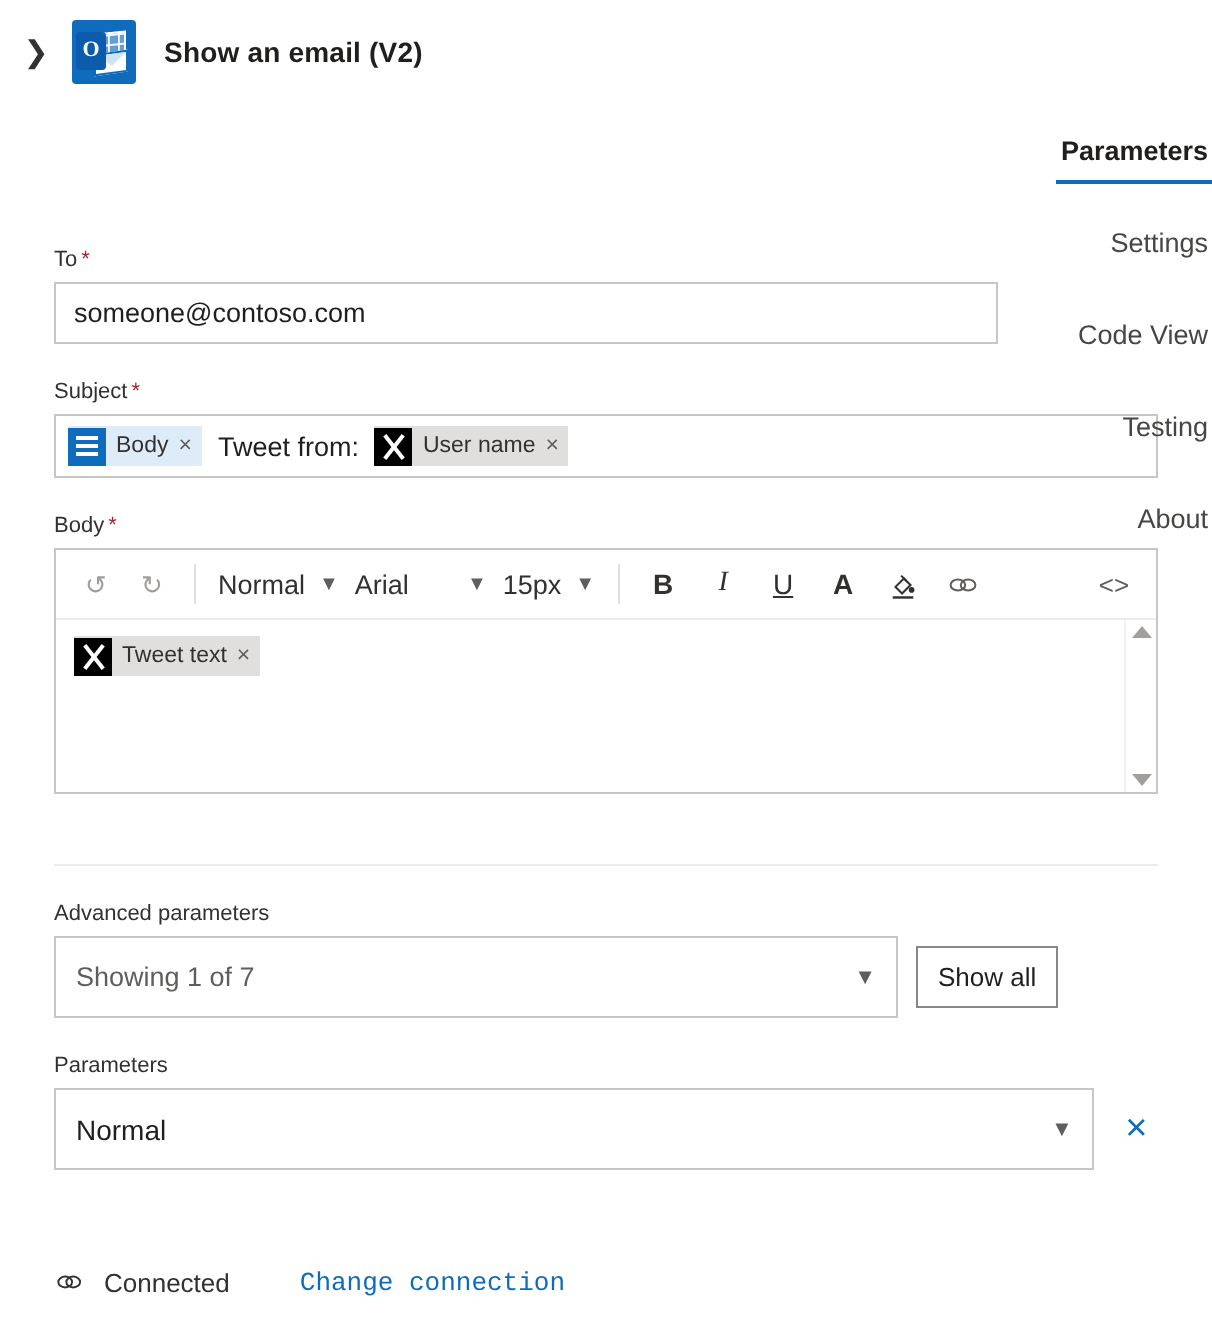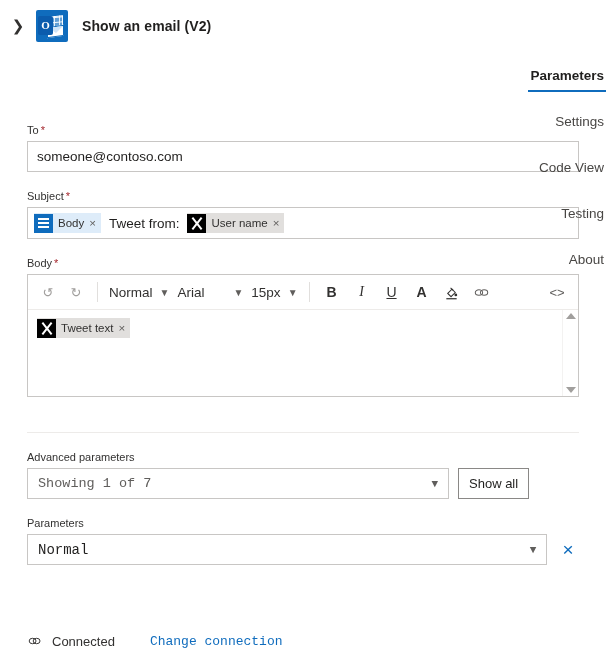--- a/index.html
+++ b/index.html
@@ -127,21 +127,21 @@
   .form { padding: 0 27px; }
   .field { margin-top: 18px; }
   .field-label {
     font-size: 11px;
     color: #323130;
     margin-bottom: 5px;
   }
   .req { color: #a4262c; margin-left: 2px; }
 
   .text-input {
-    width: 552px;
+    width: 472px;
     height: 31px;
     border: 1px solid #c8c6c4;
     background: #fff;
     display: flex;
     align-items: center;
     padding: 0 9px;
     font-size: 13.5px;
     color: #201f1e;
   }
 
@@ -299,30 +299,29 @@
     margin: 35px 27px 0 27px;
   }
 
   
   .adv-row {
     display: flex;
     align-items: center;
     gap: 9px;
   }
   .select-box {
-    height: 31px;
+    height: 41px;
     border: 1px solid #c8c6c4;
     background: #fff;
     display: flex;
     align-items: center;
     padding: 0 10px;
     font-size: 13.5px;
     color: #605e5c;
     cursor: pointer;
-    font-family: Liberation Mono, monospace;
   }
   .select-box .val { flex: 1 1 auto; }
   .select-box .cv { color: #605e5c; font-size: 11px; }
   .adv-select { width: 422px; }
   .btn {
     height: 31px;
     min-width: 68px;
     border: 1px solid #8a8886;
     background: #fff;
     font-size: 13px;

